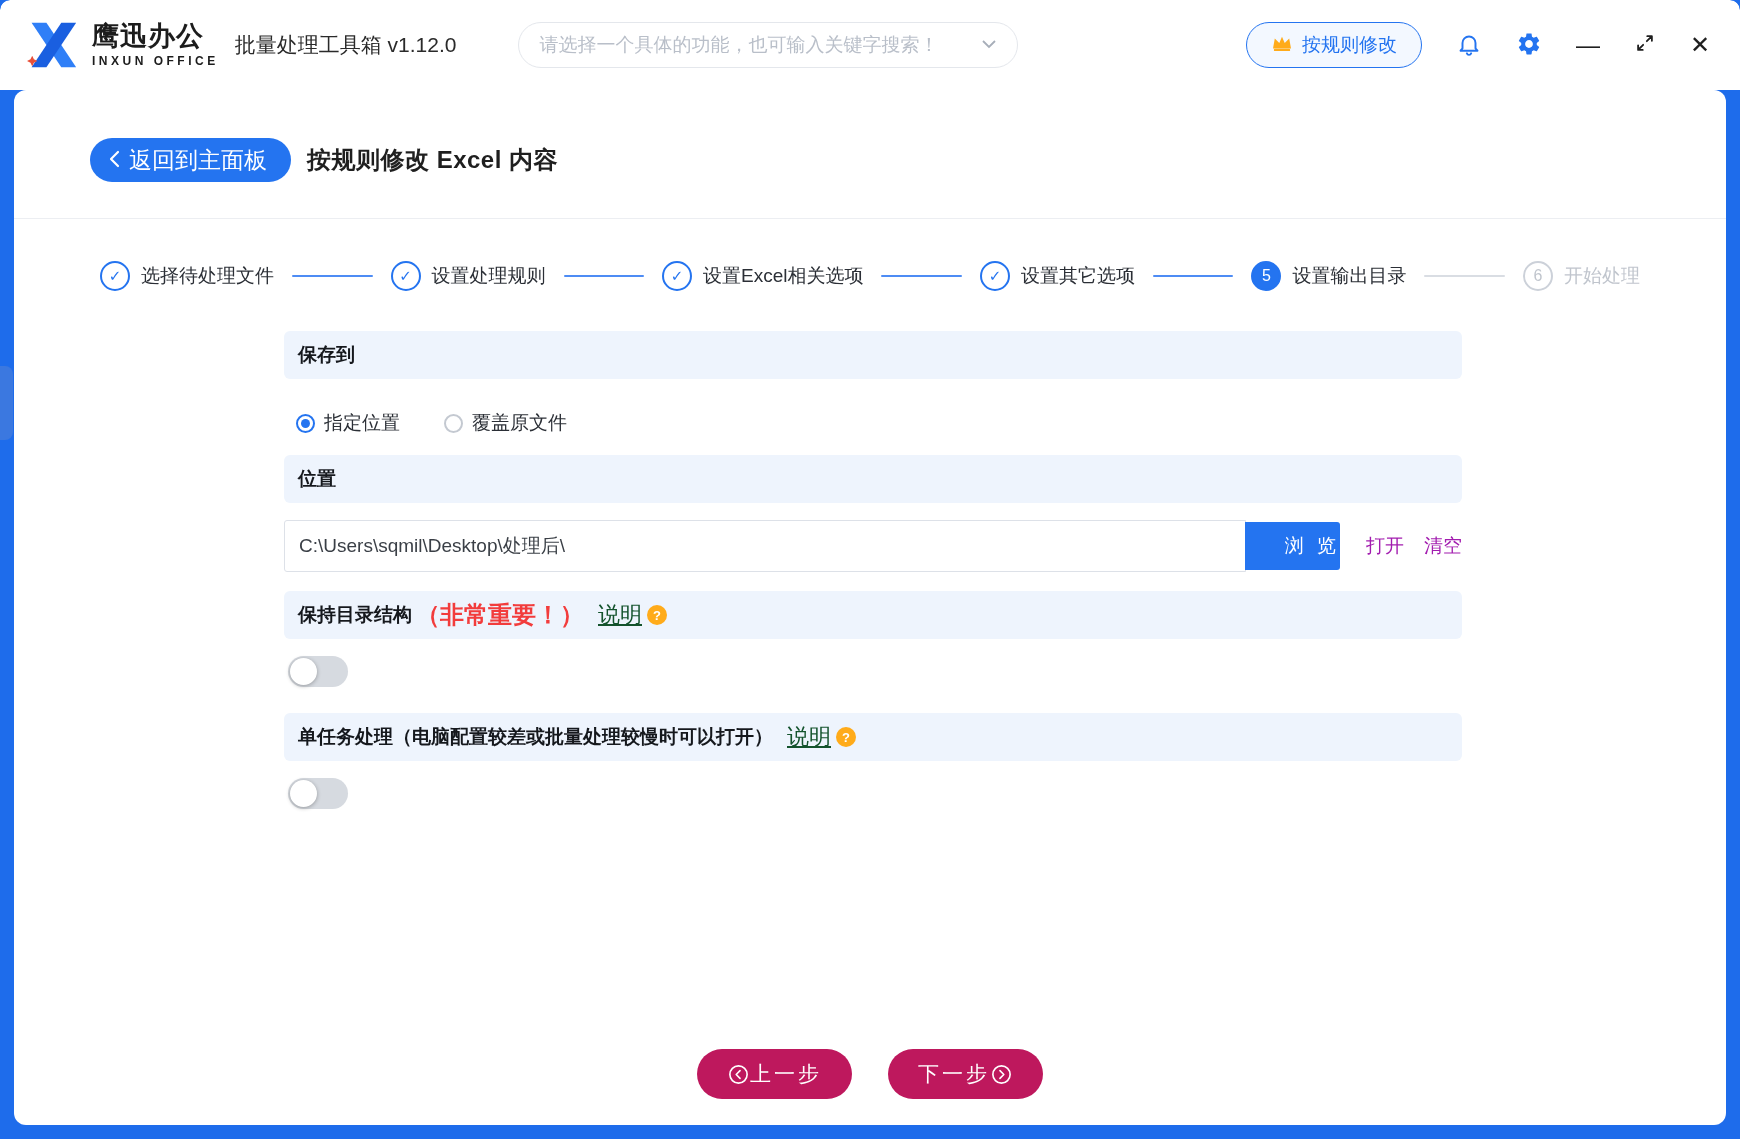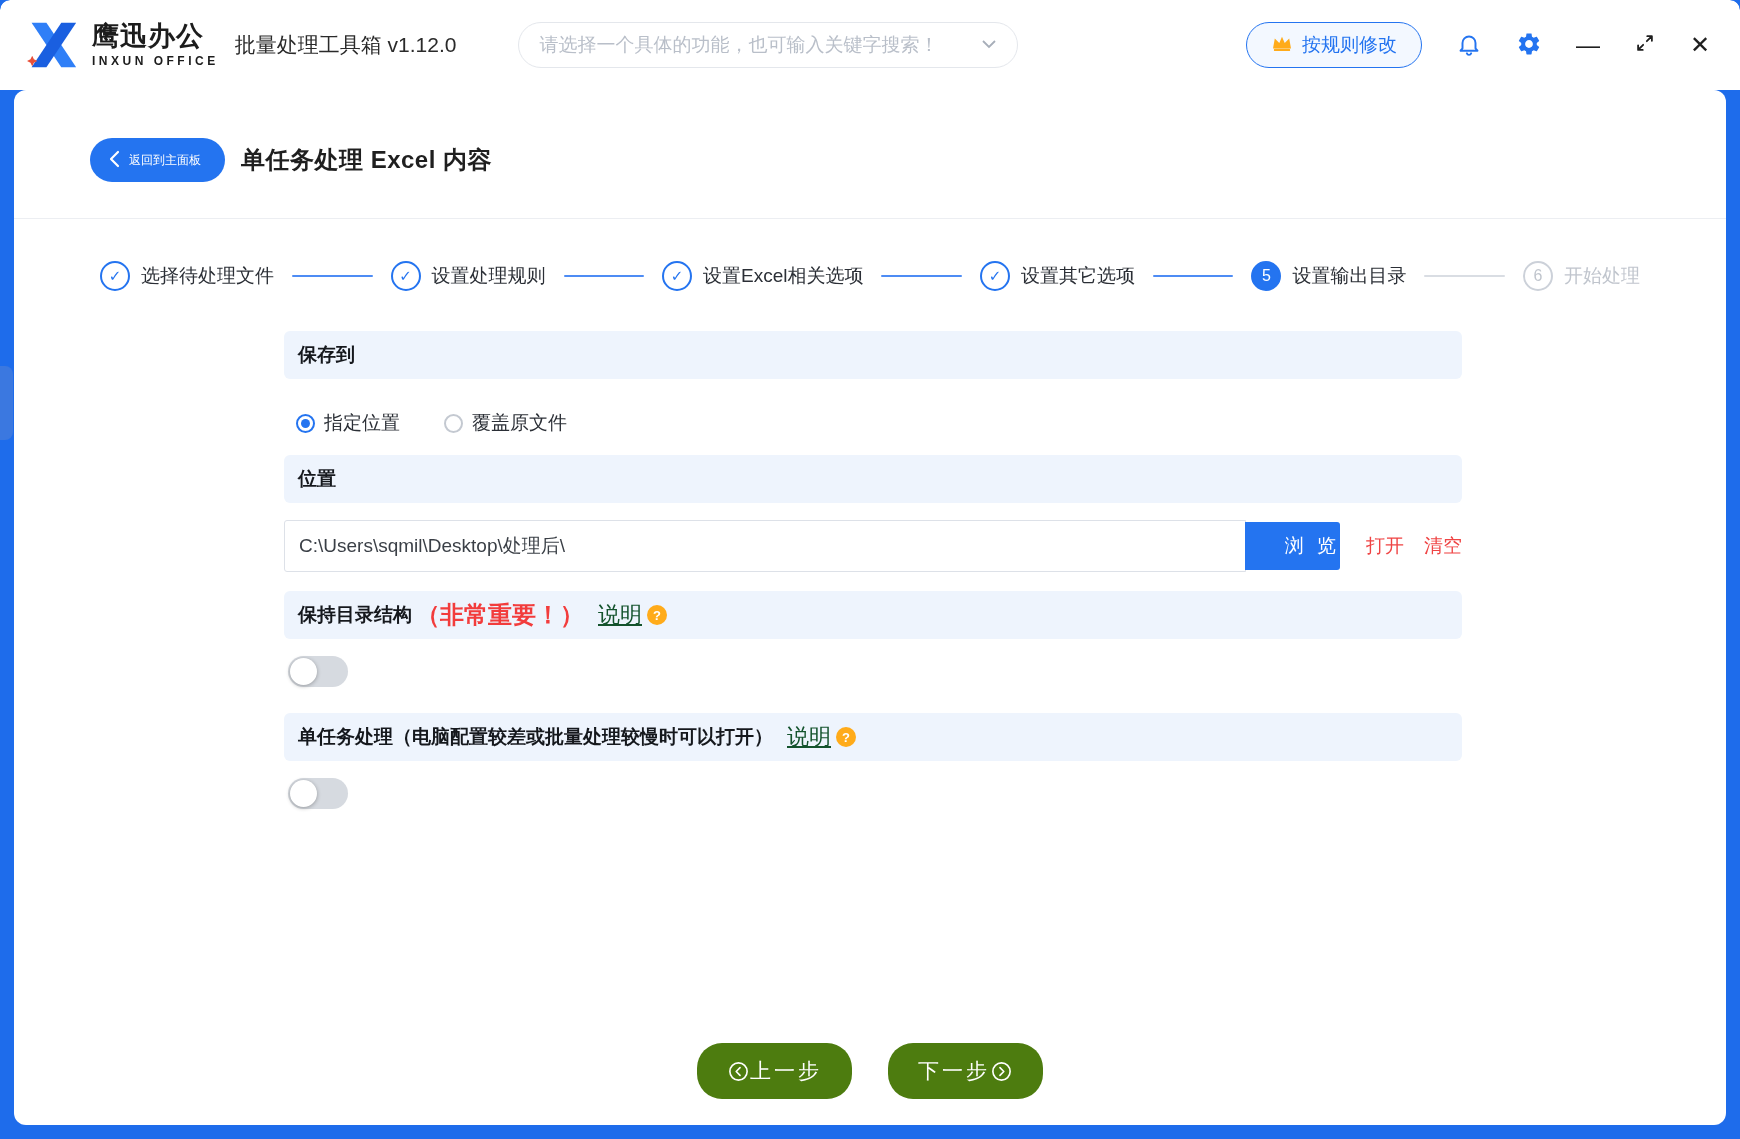--- a/index.html
+++ b/index.html
@@ -43,21 +43,21 @@
   }
 
   
   .card {
     position:absolute; left:14px; right:14px; top:90px; bottom:14px;
     background:#fff; border-radius:12px; overflow:hidden; z-index:1;
   }
   .page-head { display:flex; align-items:center; gap:16px; padding:48px 0 0 76px; }
   .back-btn {
     height:44px; padding:0 24px 0 18px; border-radius:22px; background:#2474f0;
-    color:#fff; font-size:12px; display:inline-flex; align-items:center; gap:9px; white-space:nowrap;
+    color:#fff; font-size:23px; display:inline-flex; align-items:center; gap:9px; white-space:nowrap;
   }
   .page-title { font-size:24px; font-weight:700; color:#1f1f1f; letter-spacing:0.5px; }
   .divider { height:1px; background:#eceef2; margin-top:36px; }
 
   
   .stepper { display:flex; align-items:center; margin:42px 86px 0 86px; }
   .step { display:flex; align-items:center; gap:11px; white-space:nowrap; }
   .step-circle {
     width:30px; height:30px; border-radius:50%; border:2px solid #2474f0;
     display:flex; align-items:center; justify-content:center; font-size:15px; color:#2474f0; font-weight:700;
@@ -92,37 +92,37 @@
 
   .input-row { display:flex; align-items:center; margin:17px 0 19px 0; }
   .path-input {
     width:972px; height:52px; border:1px solid #dde1e8; border-radius:3px 0 0 3px;
     padding:0 14px; font-size:19px; color:#3a3f46; font-family:inherit; outline:none;
   }
   .browse-btn {
     height:48px; width:96px; background:#2474f0; color:#fff; font-size:19px;
     letter-spacing:4px; border-radius:0 3px 3px 0; margin-left:-1px;text-align:right;
   }
-  .txt-link { font-size:19px; color:#ef4444; margin-left:26px; cursor:pointer; white-space:nowrap; }
+  .txt-link { font-size:19px; color:#a21caf; margin-left:26px; cursor:pointer; white-space:nowrap; }
   .txt-link + .txt-link { margin-left:20px; }
 
   .toggle {
     width:60px; height:31px; border-radius:16px; background:#d6dae0;
     position:relative; margin:17px 0 26px 4px; cursor:pointer;
   }
   .toggle .knob {
     position:absolute; left:2px; top:2px; width:27px; height:27px; border-radius:50%;
     background:#fff; box-shadow:0 1px 4px rgba(0,0,0,0.30);
   }
   .toggle--last { margin-bottom:0; }
 
   
   .footer { position:absolute; left:0; right:0; bottom:26px; display:flex; justify-content:center; gap:36px; }
   .pill-btn {
-    height:56px; border-radius:25px; background:#4d7c0f; color:#fff; font-size:21px;
+    height:50px; border-radius:25px; background:#be185d; color:#fff; font-size:21px;
     display:flex; align-items:center; padding:0 30px; letter-spacing:3px;
   }
   .circ-icon { display:flex; align-items:center; }
 </style>
 </head>
 <body>
 
 <header class="topbar">
   <div class="brand">
     <span class="logo">
@@ -202,21 +202,21 @@
 
   <div class="page-head">
     <button class="back-btn">
       <span>
         <svg width="12" height="18" viewBox="0 0 12 18">
             <polyline points="10,2 3,9 10,16" fill="none" stroke="#fff" stroke-width="2.2" stroke-linecap="round" stroke-linejoin="round"></polyline>
           </svg>
       </span>
       <span>返回到主面板</span>
     </button>
-    <h1 class="page-title">单任务处理 Excel 内容</h1>
+    <h1 class="page-title">按规则修改 Excel 内容</h1>
   </div>
 
   <div class="divider"></div>
 
   <div class="stepper">
     <div class="step step--done">
       <span class="step-circle">
           <span>✓</span>
         </span>
       <span class="step-label">选择待处理文件</span>

